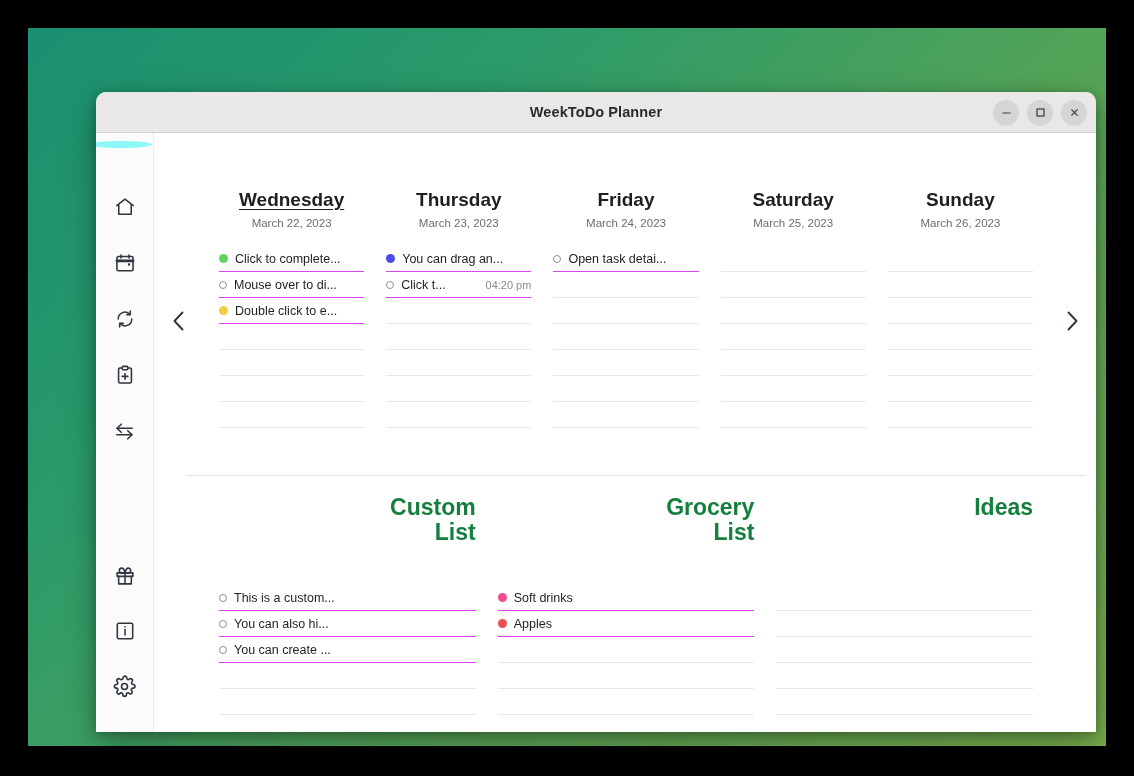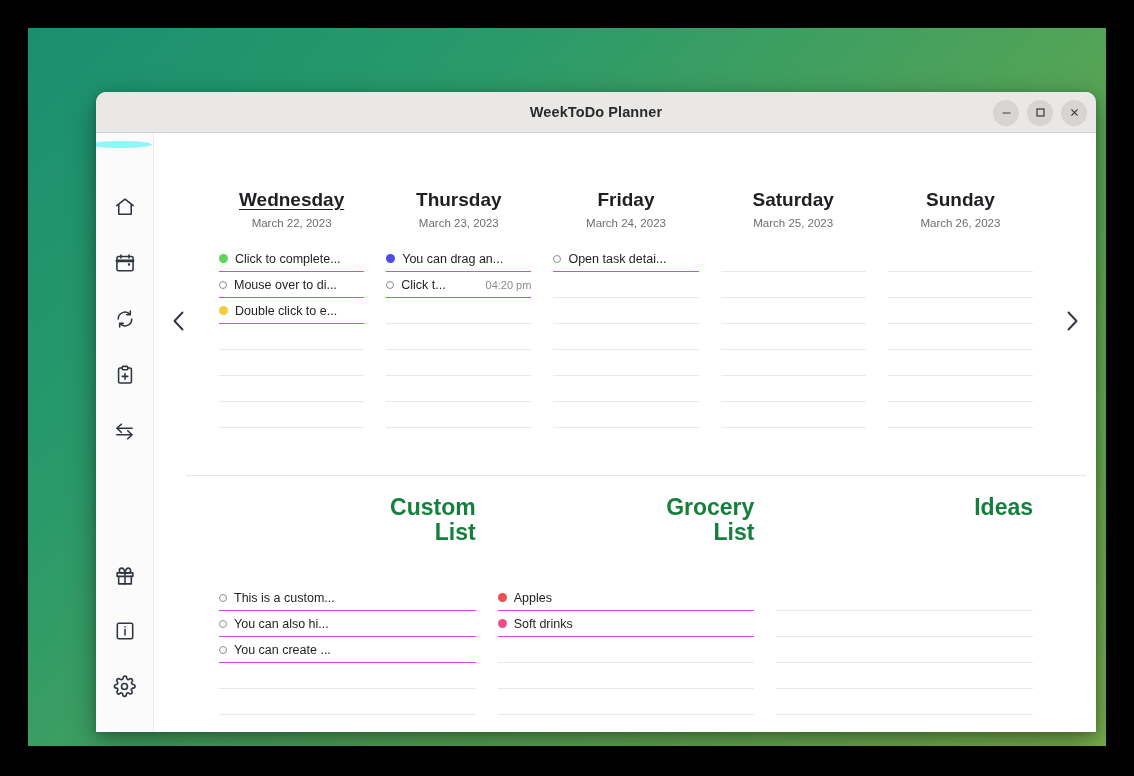--- a/index.html
+++ b/index.html
@@ -450,26 +450,26 @@
                 <div class="task-row empty"></div>
                 <div class="task-row empty"></div>
                 <div class="task-row empty"></div>
               </div>
             </div>
             <div class="list-col">
               <div class="list-title">Grocery</div>
               <div class="list-title">List</div>
               <div class="list-body">
                 <div class="task-row">
+                  <span class="bullet" style="background: rgb(239, 77, 142);"></span>
+                  <span class="task-text">Soft drinks</span>
+                </div>
+                <div class="task-row">
                   <span class="bullet" style="background: rgb(238, 79, 79);"></span>
                   <span class="task-text">Apples</span>
-                </div>
-                <div class="task-row">
-                  <span class="bullet" style="background: rgb(239, 77, 142);"></span>
-                  <span class="task-text">Soft drinks</span>
                 </div>
                 <div class="task-row empty"></div>
                 <div class="task-row empty"></div>
                 <div class="task-row empty"></div>
                 <div class="task-row empty"></div>
               </div>
             </div>
             <div class="list-col">
               <div class="list-title">Ideas</div>
               <div class="list-title">&nbsp;</div>

